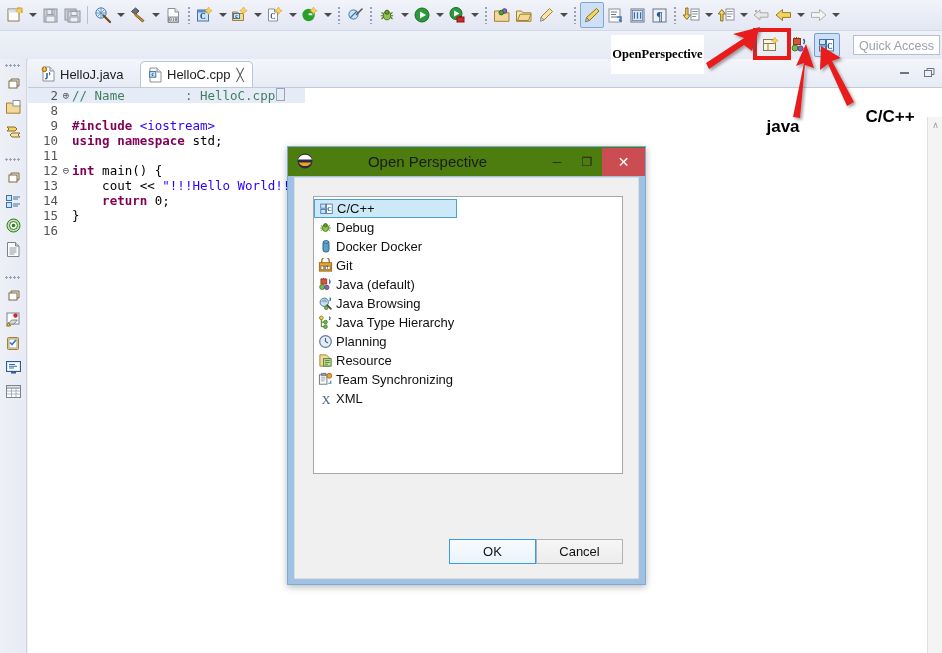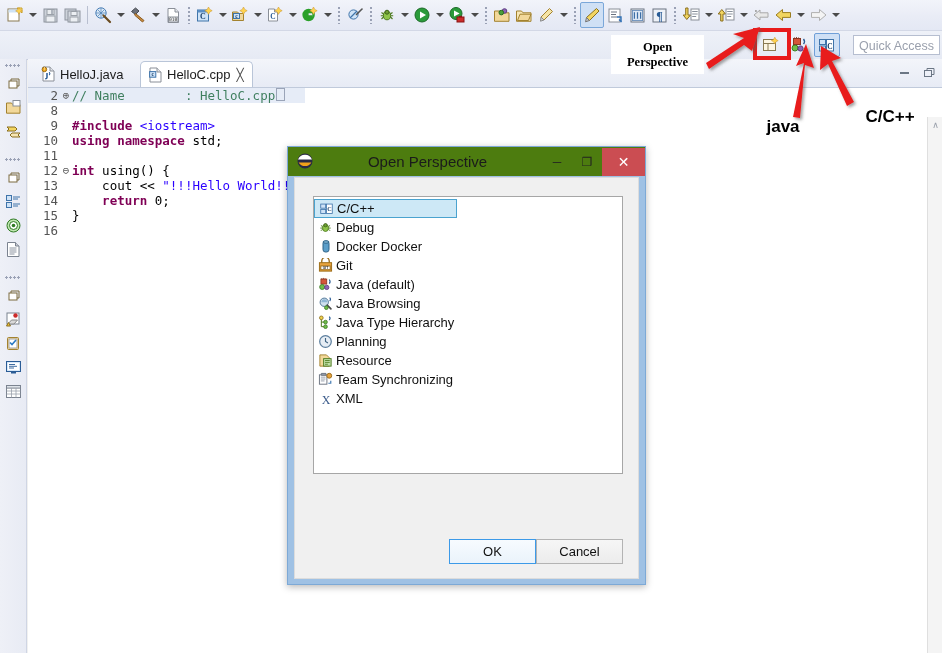--- a/index.html
+++ b/index.html
@@ -291,21 +291,21 @@
     background: #ffffff;
     color: #000000;
     font-weight: bold;
     font-family: "Liberation Serif", serif;
     text-align: center;
     z-index: 60;
   }
   #anno-open-perspective {
     left: 611px; top: 35px; width: 93px; height: 39px;
     font-size: 12.5px; line-height: 15px;
-    display: flex; flex-direction: column;
+    display: flex; flex-direction: row;
     align-items: center; justify-content: center;
   }
   #anno-java {
     left: 761px; top: 116px; width: 44px; height: 22px;
     font-size: 17px; line-height: 22px;
     font-family: "Liberation Sans", sans-serif;
     background: transparent;
   }
   #anno-cpp {
     left: 855px; top: 105px; width: 70px; height: 24px;
@@ -797,21 +797,21 @@
       </div>
     </div>
 
     <div class="code-pane">
       <div class="code-rows" id="code-lines">
           <div class="code-row hl-row-sel"><span class="gutter">2</span><span class="fold">⊕</span><span><span class="k-comment">// Name        : HelloC.cpp</span><span class="eol-box"></span></span></div>
           <div class="code-row"><span class="gutter">8</span><span class="fold"></span><span></span></div>
           <div class="code-row"><span class="gutter">9</span><span class="fold"></span><span><span class="k-pre">#include </span><span class="k-inc">&lt;iostream&gt;</span></span></div>
           <div class="code-row"><span class="gutter">10</span><span class="fold"></span><span><span class="k-kw">using namespace </span><span class="k-plain">std;</span></span></div>
           <div class="code-row"><span class="gutter">11</span><span class="fold"></span><span></span></div>
-          <div class="code-row"><span class="gutter">12</span><span class="fold">⊖</span><span><span class="k-kw">int</span><span class="k-plain"> using() {</span></span></div>
+          <div class="code-row"><span class="gutter">12</span><span class="fold">⊖</span><span><span class="k-kw">int</span><span class="k-plain"> main() {</span></span></div>
           <div class="code-row"><span class="gutter">13</span><span class="fold"></span><span><span class="k-plain">    cout &lt;&lt; </span><span class="k-str">"!!!Hello World!!!"</span></span></div>
           <div class="code-row"><span class="gutter">14</span><span class="fold"></span><span><span class="k-plain">    </span><span class="k-kw">return</span><span class="k-plain"> 0;</span></span></div>
           <div class="code-row"><span class="gutter">15</span><span class="fold"></span><span><span class="k-plain">}</span></span></div>
           <div class="code-row"><span class="gutter">16</span><span class="fold"></span><span></span></div>
         </div>
       <div class="vscroll">
         <div class="vscroll-up">∧</div>
       </div>
     </div>
   </div>

